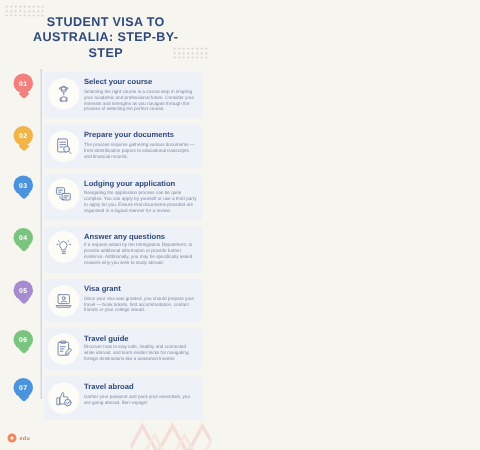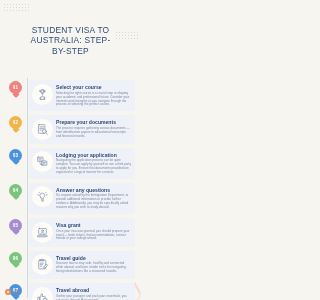--- a/index.html
+++ b/index.html
@@ -42,25 +42,25 @@
     opacity: .55;
   }
 
   
   .header {
     position: relative;
     padding: 9px 14px 6px 14px;
     text-align: center;
   }
   .header h1 {
-    margin: 16px;
+    margin: 0;
     font-size: 8.4px;
     line-height: 10.4px;
     letter-spacing: 0.25px;
-    font-weight: 400;
+    font-weight: 700;
     color: #2f4a7a;
     text-transform: uppercase;
   }
 
   
   .timeline {
     position: relative;
     padding: 2px 4px 0 4px;
   }
   .timeline::before {

